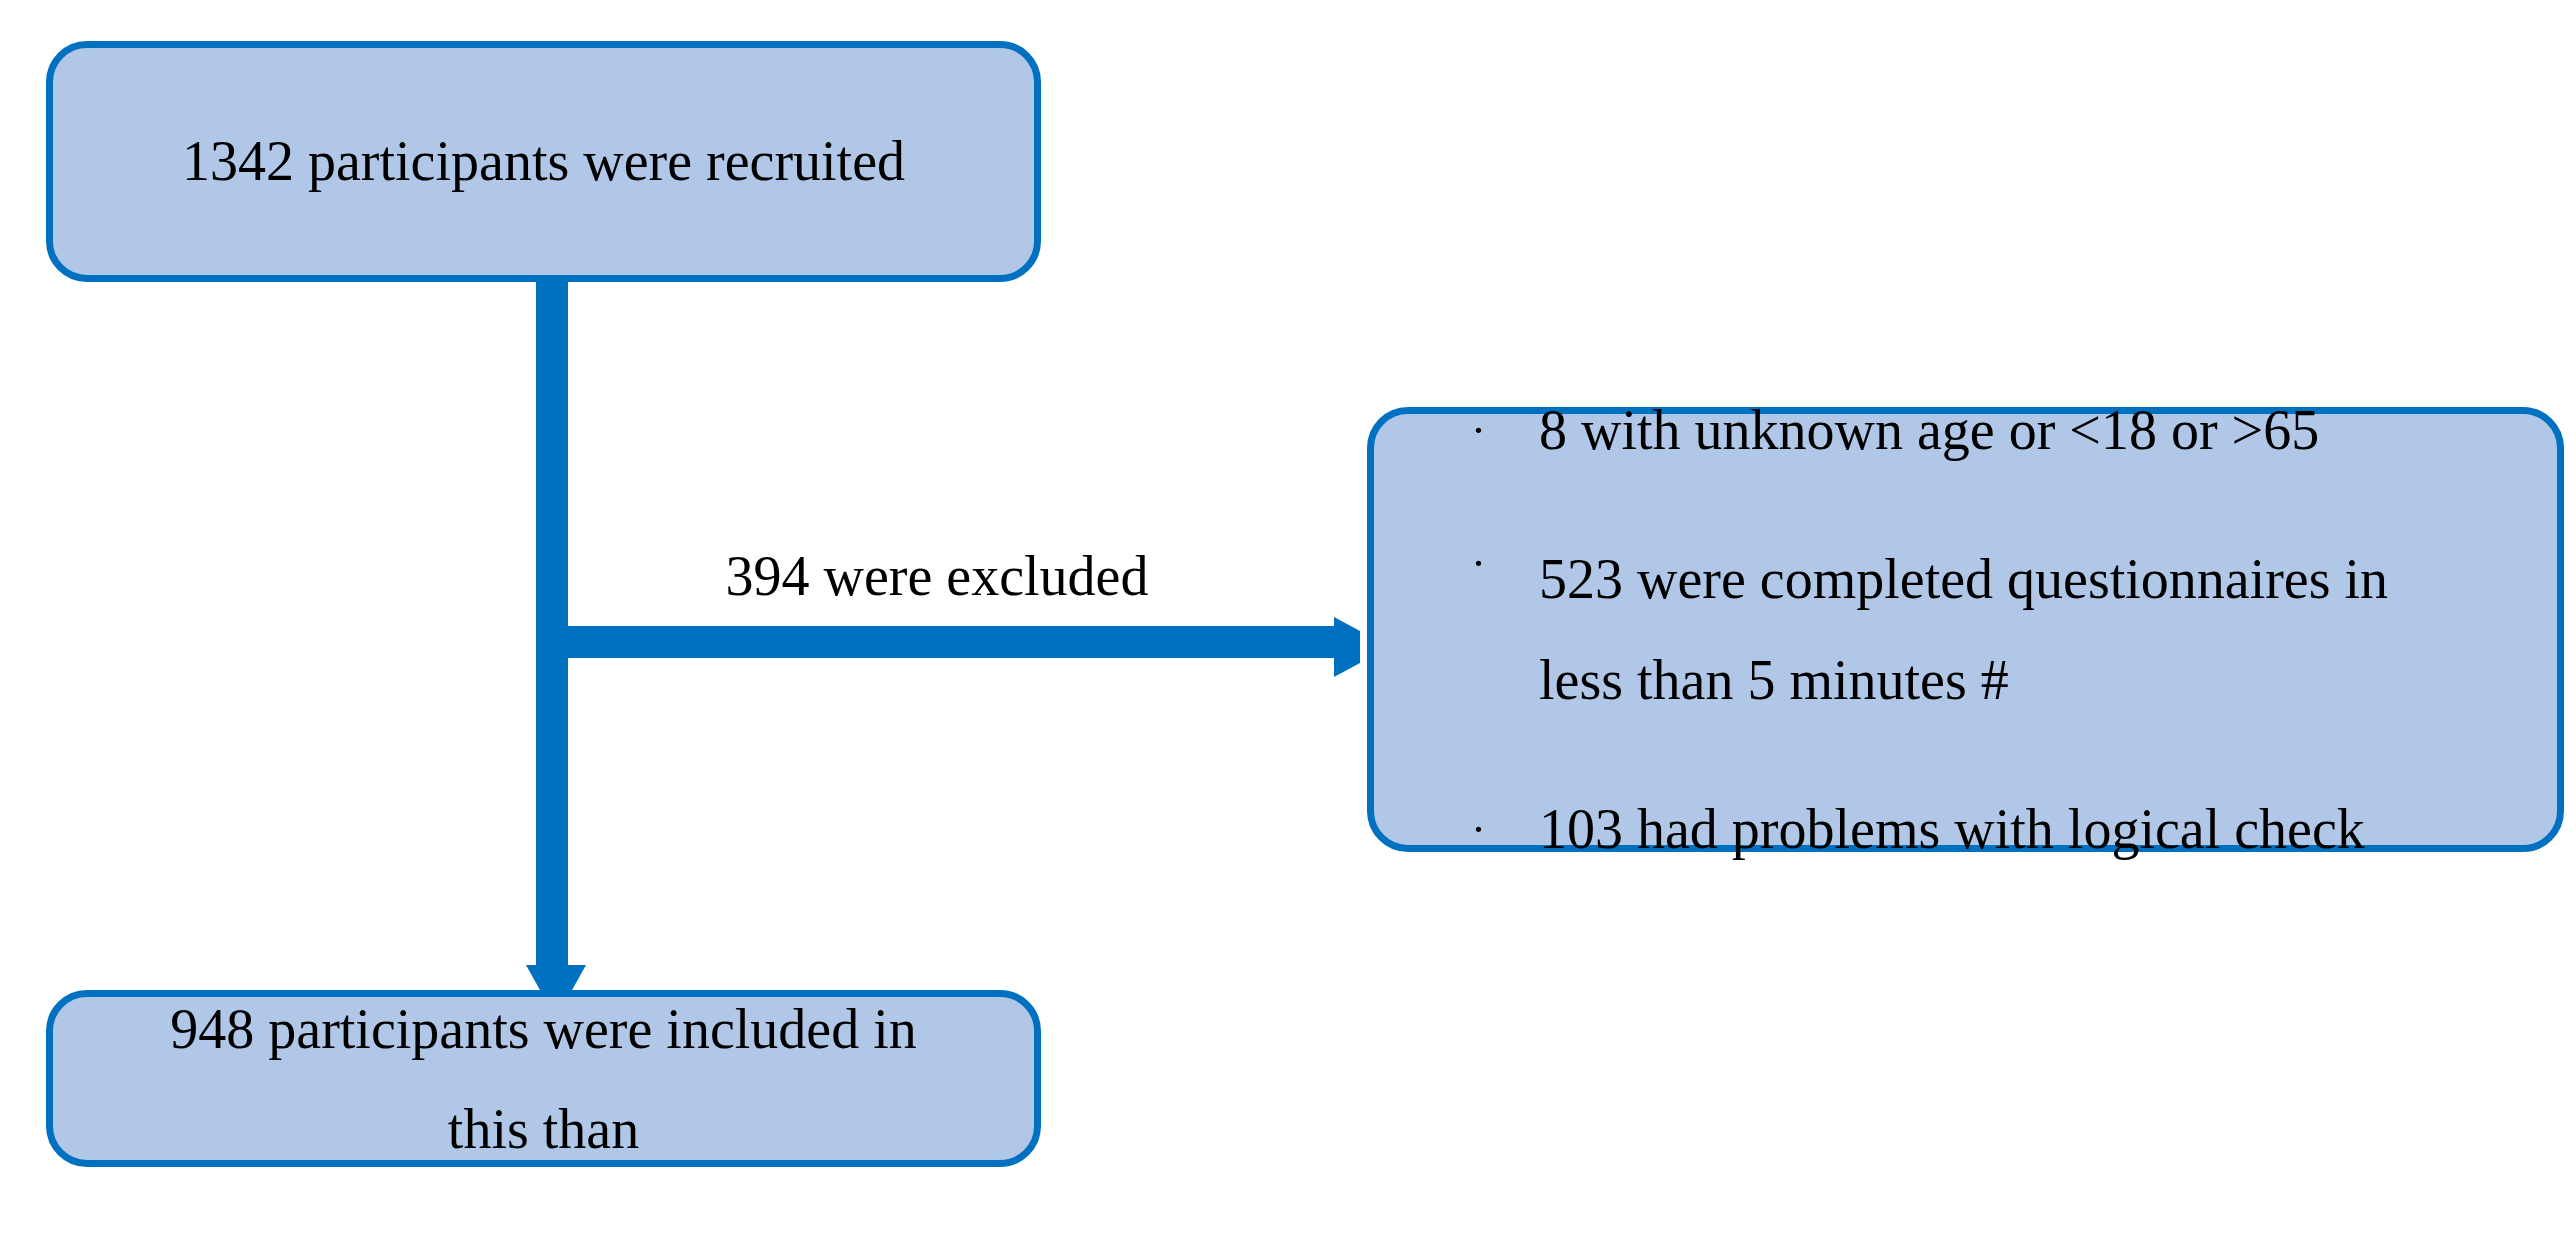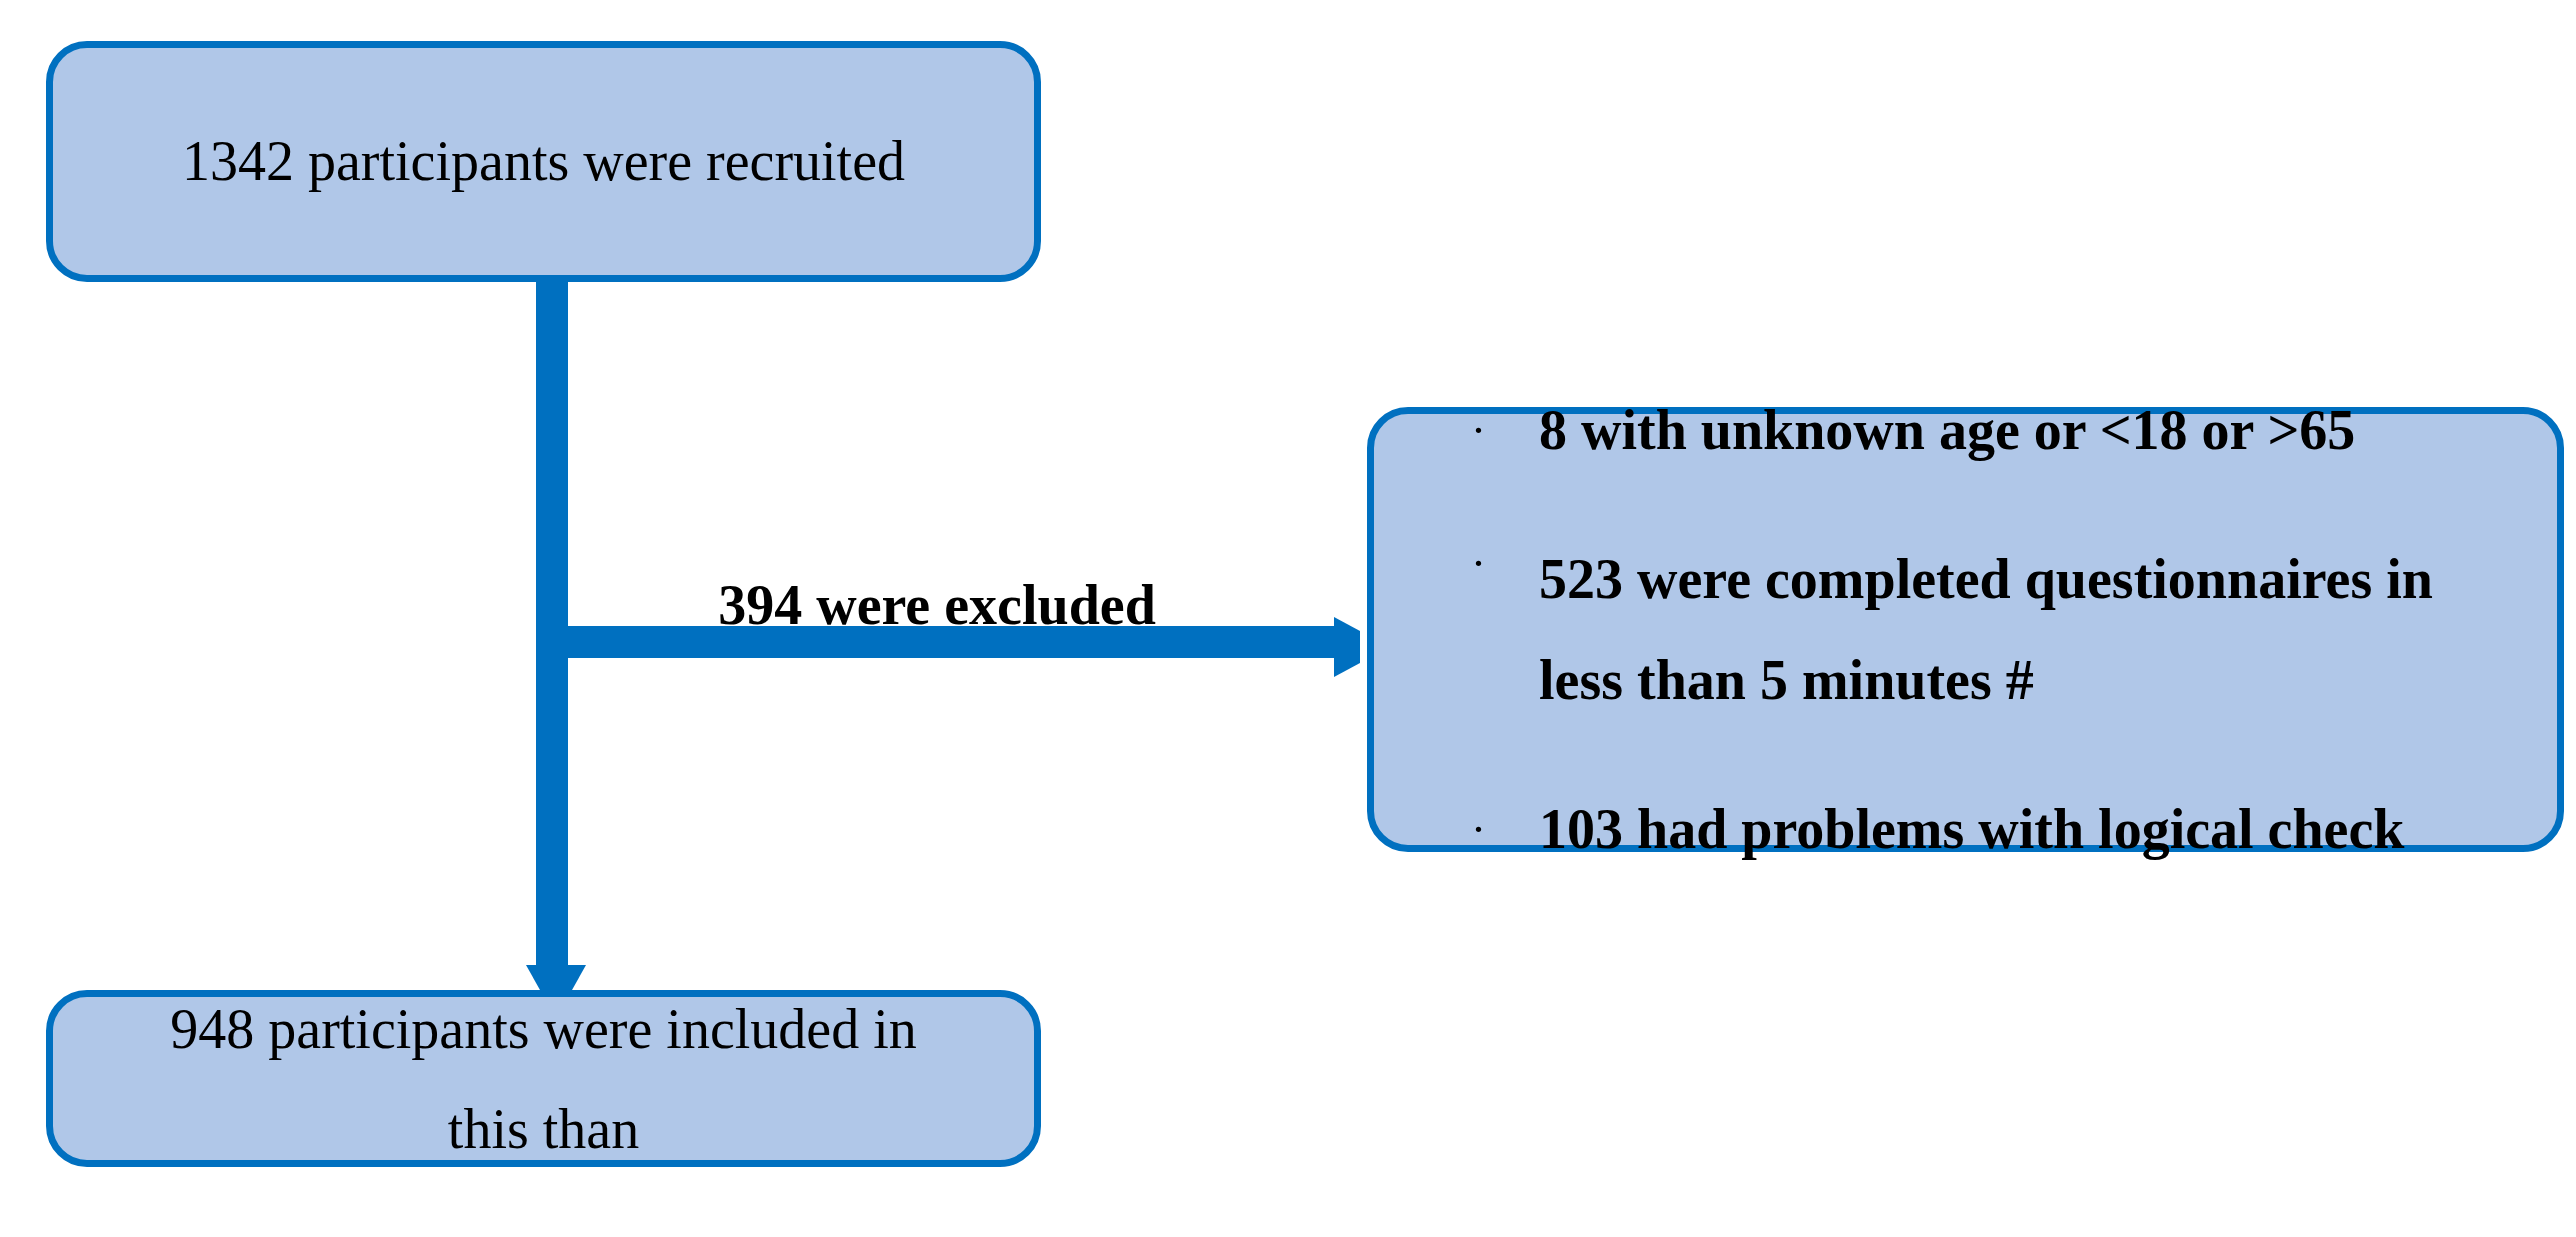--- a/index.html
+++ b/index.html
@@ -38,21 +38,21 @@
   }
   .box-excluded{
     left:1351px;top:391px;width:1197px;height:445px;
     display:flex;flex-direction:column;justify-content:center;
     padding:0 41px 0 65px;
   }
   .bullet-row{display:flex;align-items:flex-start;line-height:69px;}
   .bullet-dot{
     flex:none;width:52px;font-size:45px;line-height:69px;
   }
-  .bullet-lines{flex:1;font-weight:bold;}
+  .bullet-lines{flex:1;}
 
   .vline{
     position:absolute;left:520px;top:264px;width:8.2px;height:685px;
     background:var(--arrow);
   }
   .arrow-down{
     position:absolute;left:510px;top:949px;width:0;height:0;
     border-left:14px solid transparent;
     border-right:14px solid transparent;
     border-top:25px solid var(--arrow);
@@ -61,24 +61,23 @@
     position:absolute;left:523px;top:610px;width:796px;height:8.2px;
     background:var(--arrow);
   }
   .arrow-right{
     position:absolute;left:1318px;top:601px;width:0;height:0;
     border-top:14px solid transparent;
     border-bottom:14px solid transparent;
     border-left:26px solid var(--arrow);
   }
   .edge-label{
-    position:absolute;left:523px;top:544px;width:796px;
+    position:absolute;left:523px;top:515px;width:796px;
     text-align:center;font-size:56px;line-height:59px;
     color:var(--text);
-    font-weight:bold;
   }
 </style>
 </head>
 <body>
 
 <div class="canvas">
 
   <div class="box box-recruited">
     <div>1342 participants were recruited</div>
   </div>

